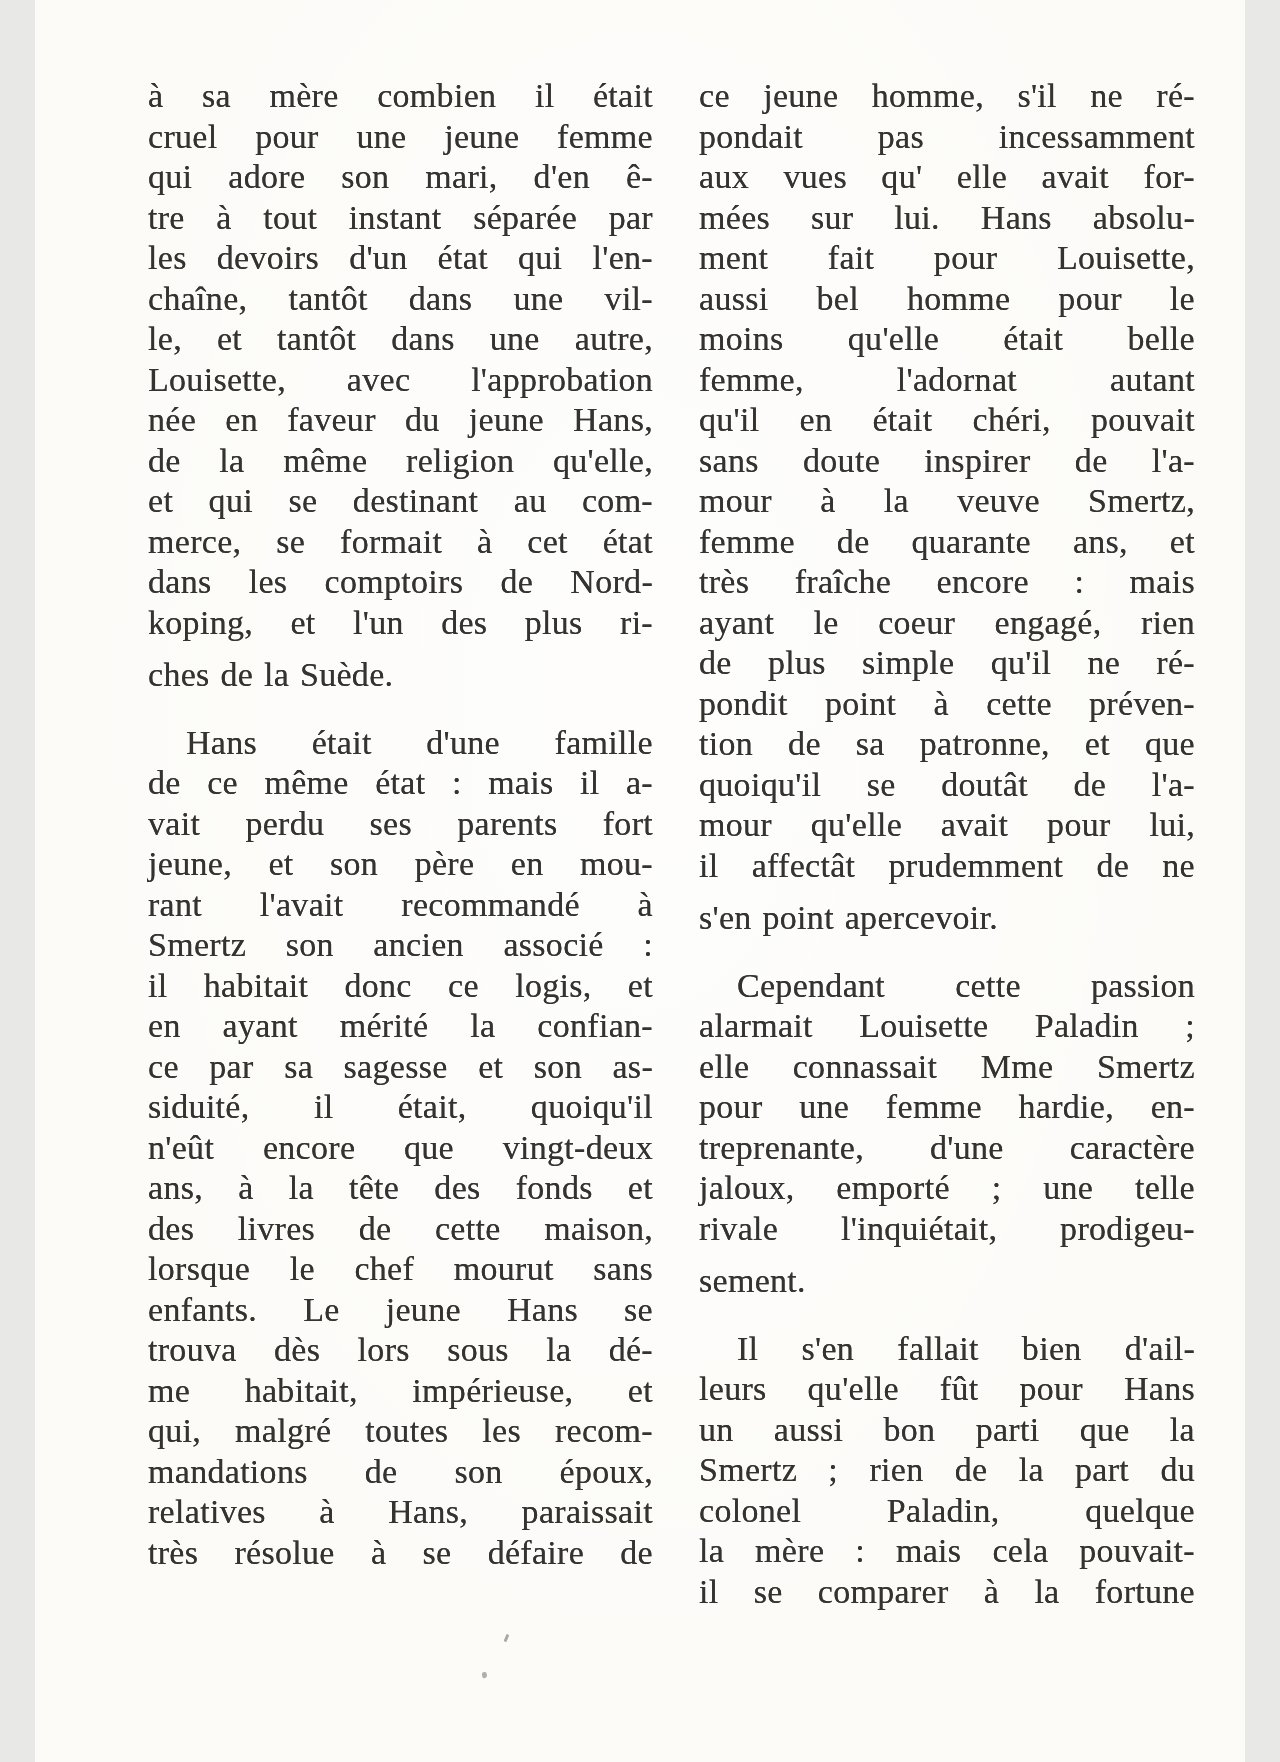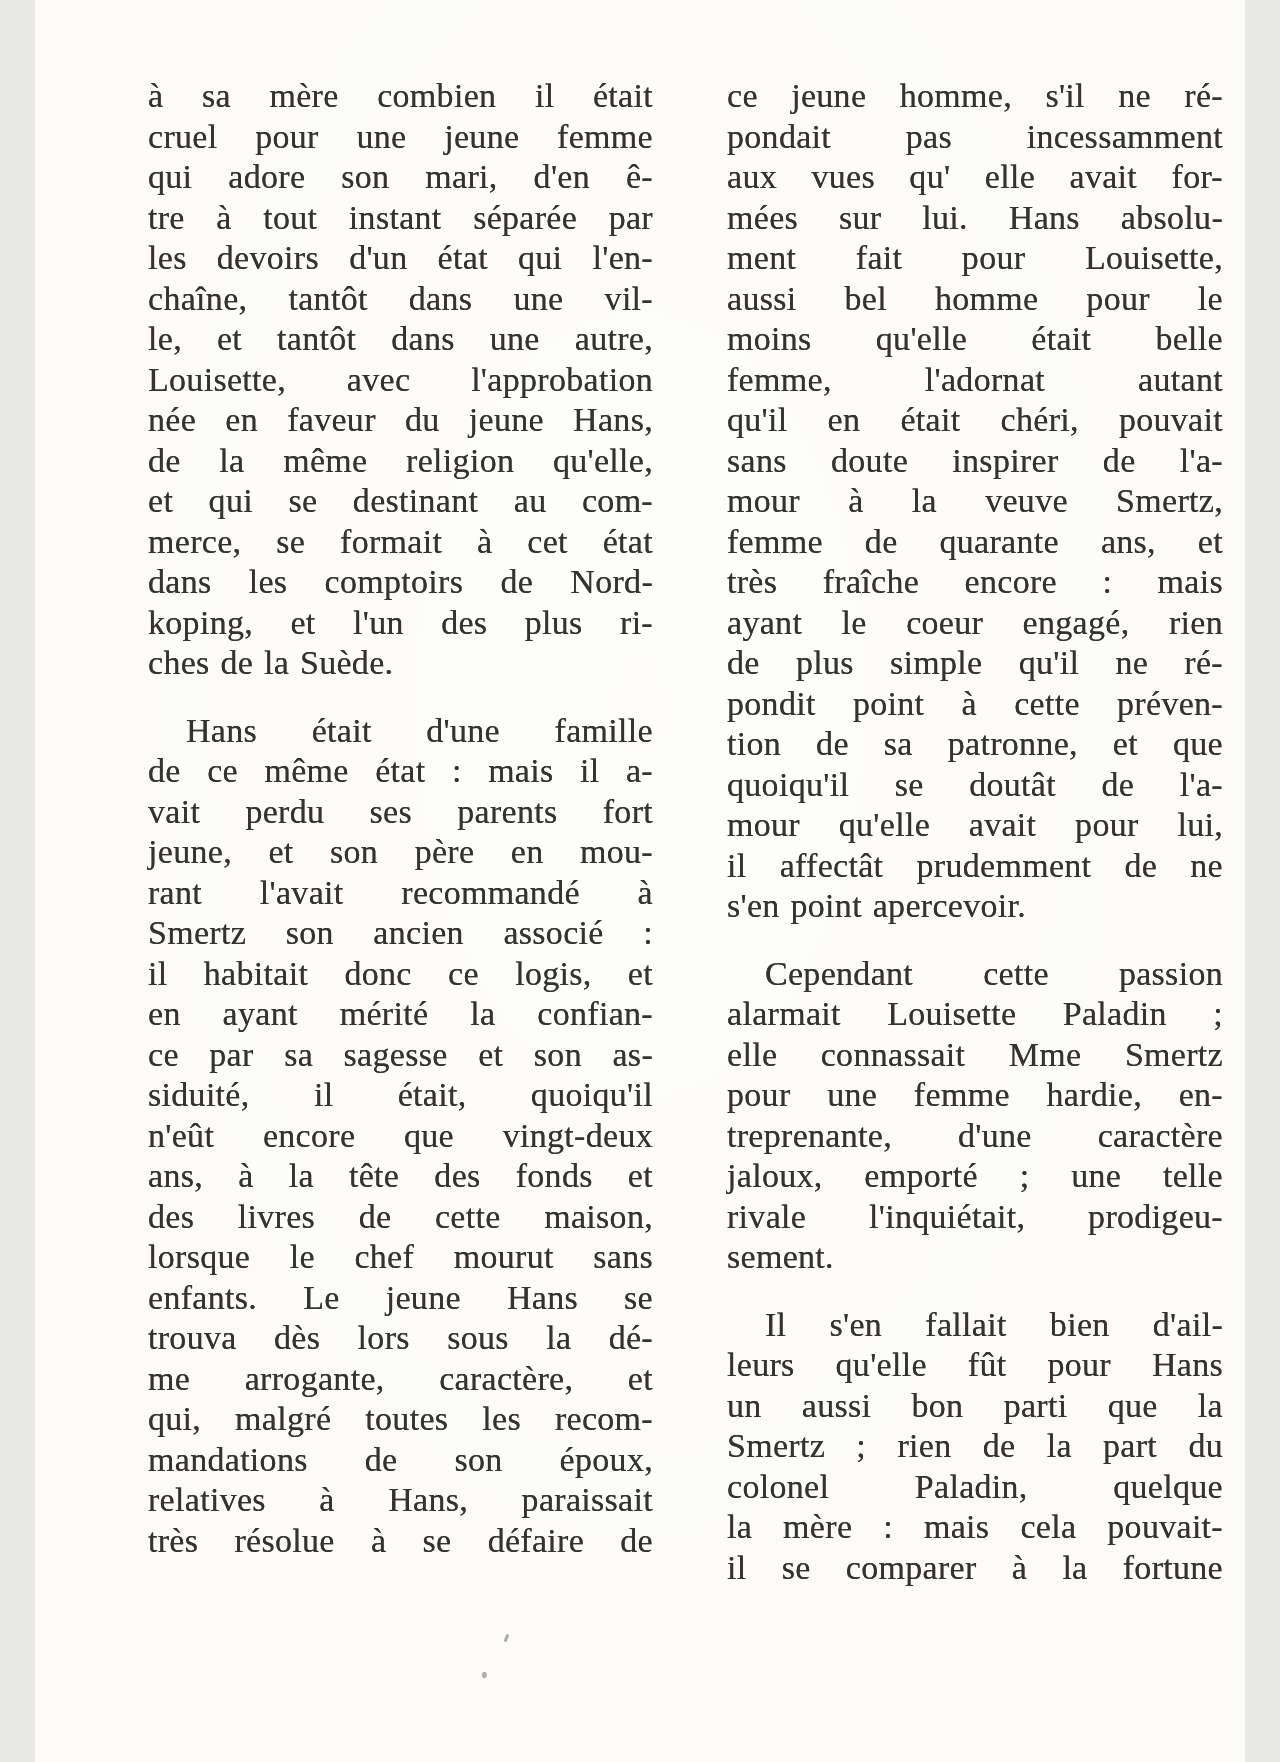--- a/index.html
+++ b/index.html
@@ -21,36 +21,37 @@
   }
   .column {
     position: absolute;
     top: 76px;
   }
   .column-left {
     left: 113px;
     width: 505px;
   }
   .column-right {
-    left: 692px;
+    left: 664px;
     width: 496px;
   }
   .line {
     font-size: 34px;
     line-height: 40.5px;
     letter-spacing: 0.3px;
     word-spacing: 0.06em;
     text-align: justify;
     text-align-last: justify;
     white-space: normal;
     text-shadow: 0 0 0.6px rgba(46,45,43,0.85);
   }
   .line.no-justify {
     text-align: left;
     text-align-last: left;
+    margin-top: 12px;
   }
   .line.indent {
     text-indent: 38px;
     margin-top: 27px;
   }
   .speck {
     position: absolute;
     background: #8f8e8a;
   }
   .speck-1 {
@@ -101,21 +102,21 @@
       <div class="line">il habitait donc ce logis, et</div>
       <div class="line">en ayant mérité la confian-</div>
       <div class="line">ce par sa sagesse et son as-</div>
       <div class="line">siduité, il était, quoiqu'il</div>
       <div class="line">n'eût encore que vingt-deux</div>
       <div class="line">ans, à la tête des fonds et</div>
       <div class="line">des livres de cette maison,</div>
       <div class="line">lorsque le chef mourut sans</div>
       <div class="line">enfants. Le jeune Hans se</div>
       <div class="line">trouva dès lors sous la dé-</div>
-      <div class="line">me arrogante, caractère, et</div>
+      <div class="line">me habitait, impérieuse, et</div>
       <div class="line">qui, malgré toutes les recom-</div>
       <div class="line">mandations de son époux,</div>
       <div class="line">relatives à Hans, paraissait</div>
       <div class="line">très résolue à se défaire de</div>
     </div>
   <div class="column column-right">
       <div class="line">ce jeune homme, s'il ne ré-</div>
       <div class="line">pondait pas incessamment</div>
       <div class="line">aux vues qu' elle avait for-</div>
       <div class="line">mées sur lui. Hans absolu-</div>

